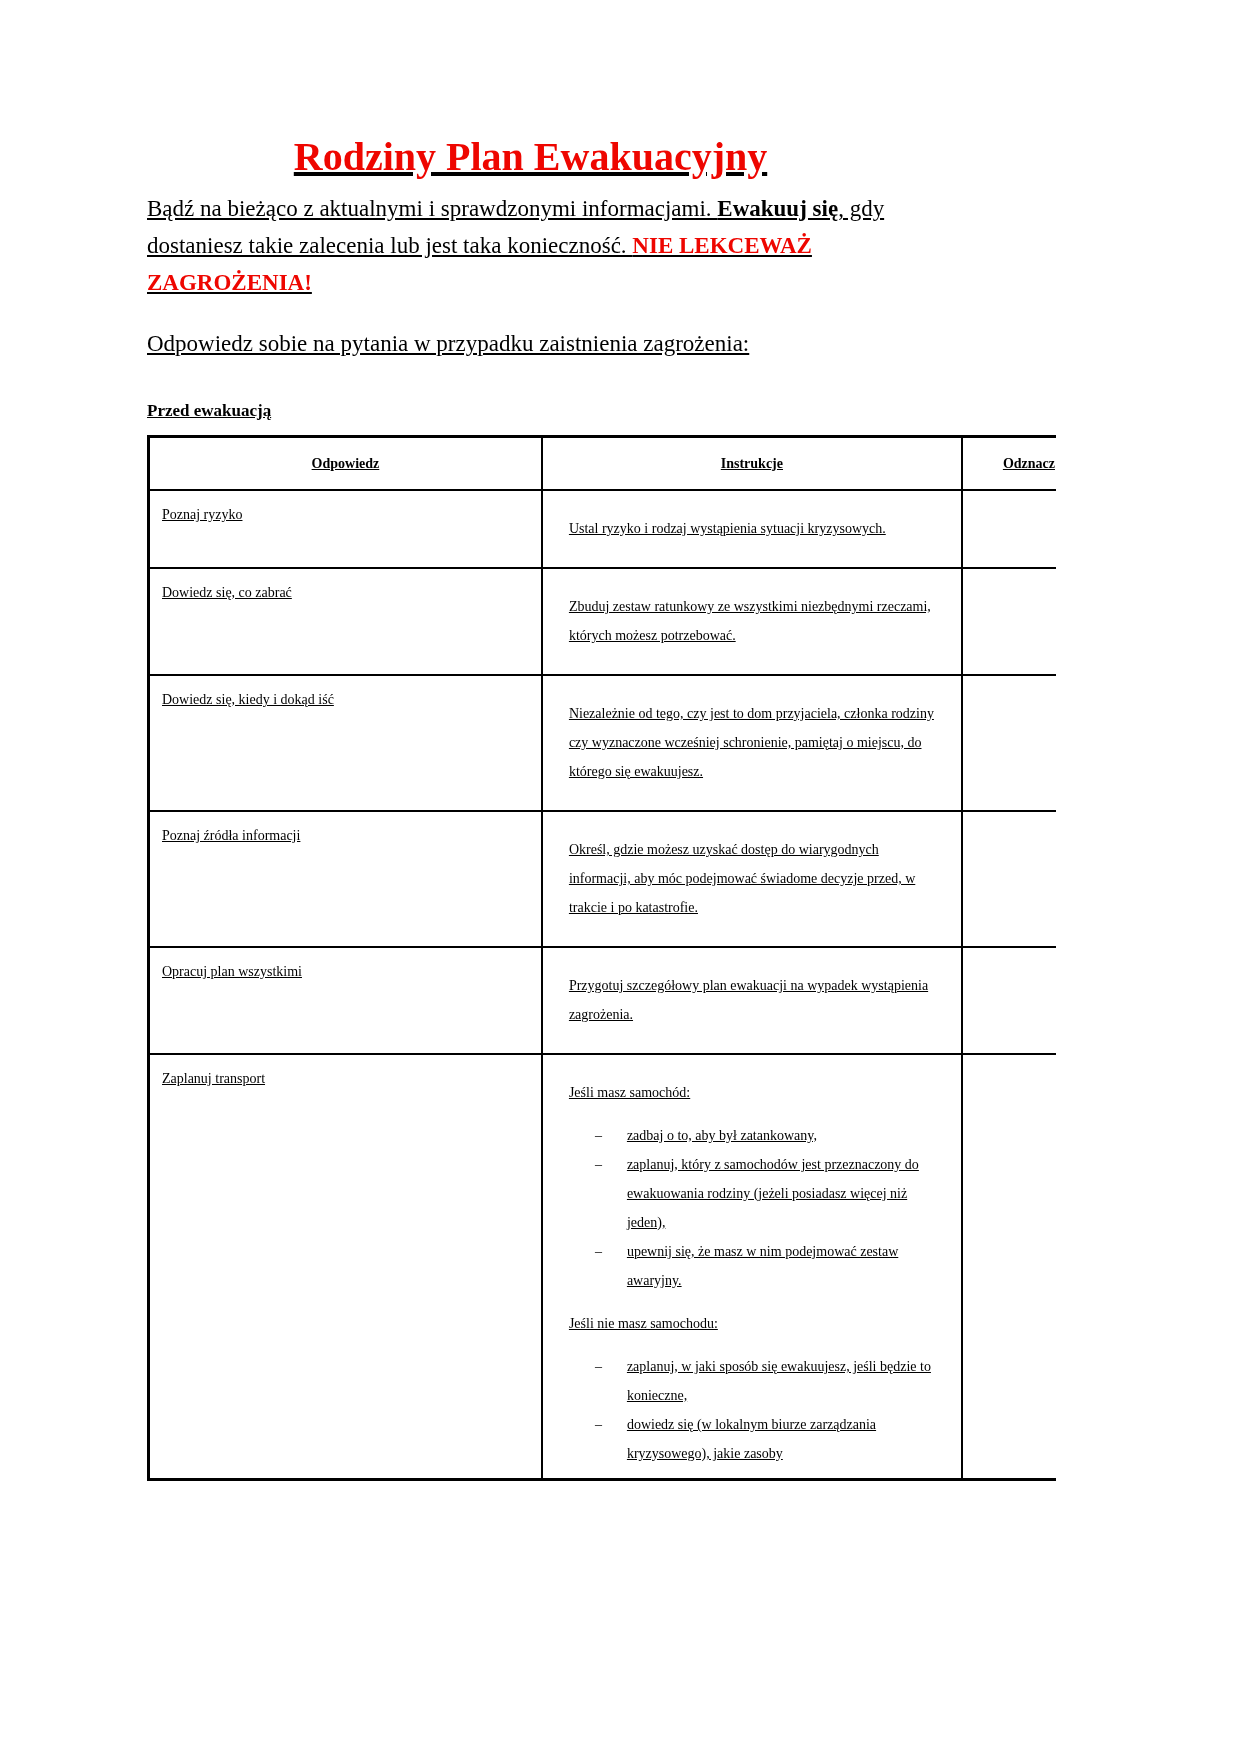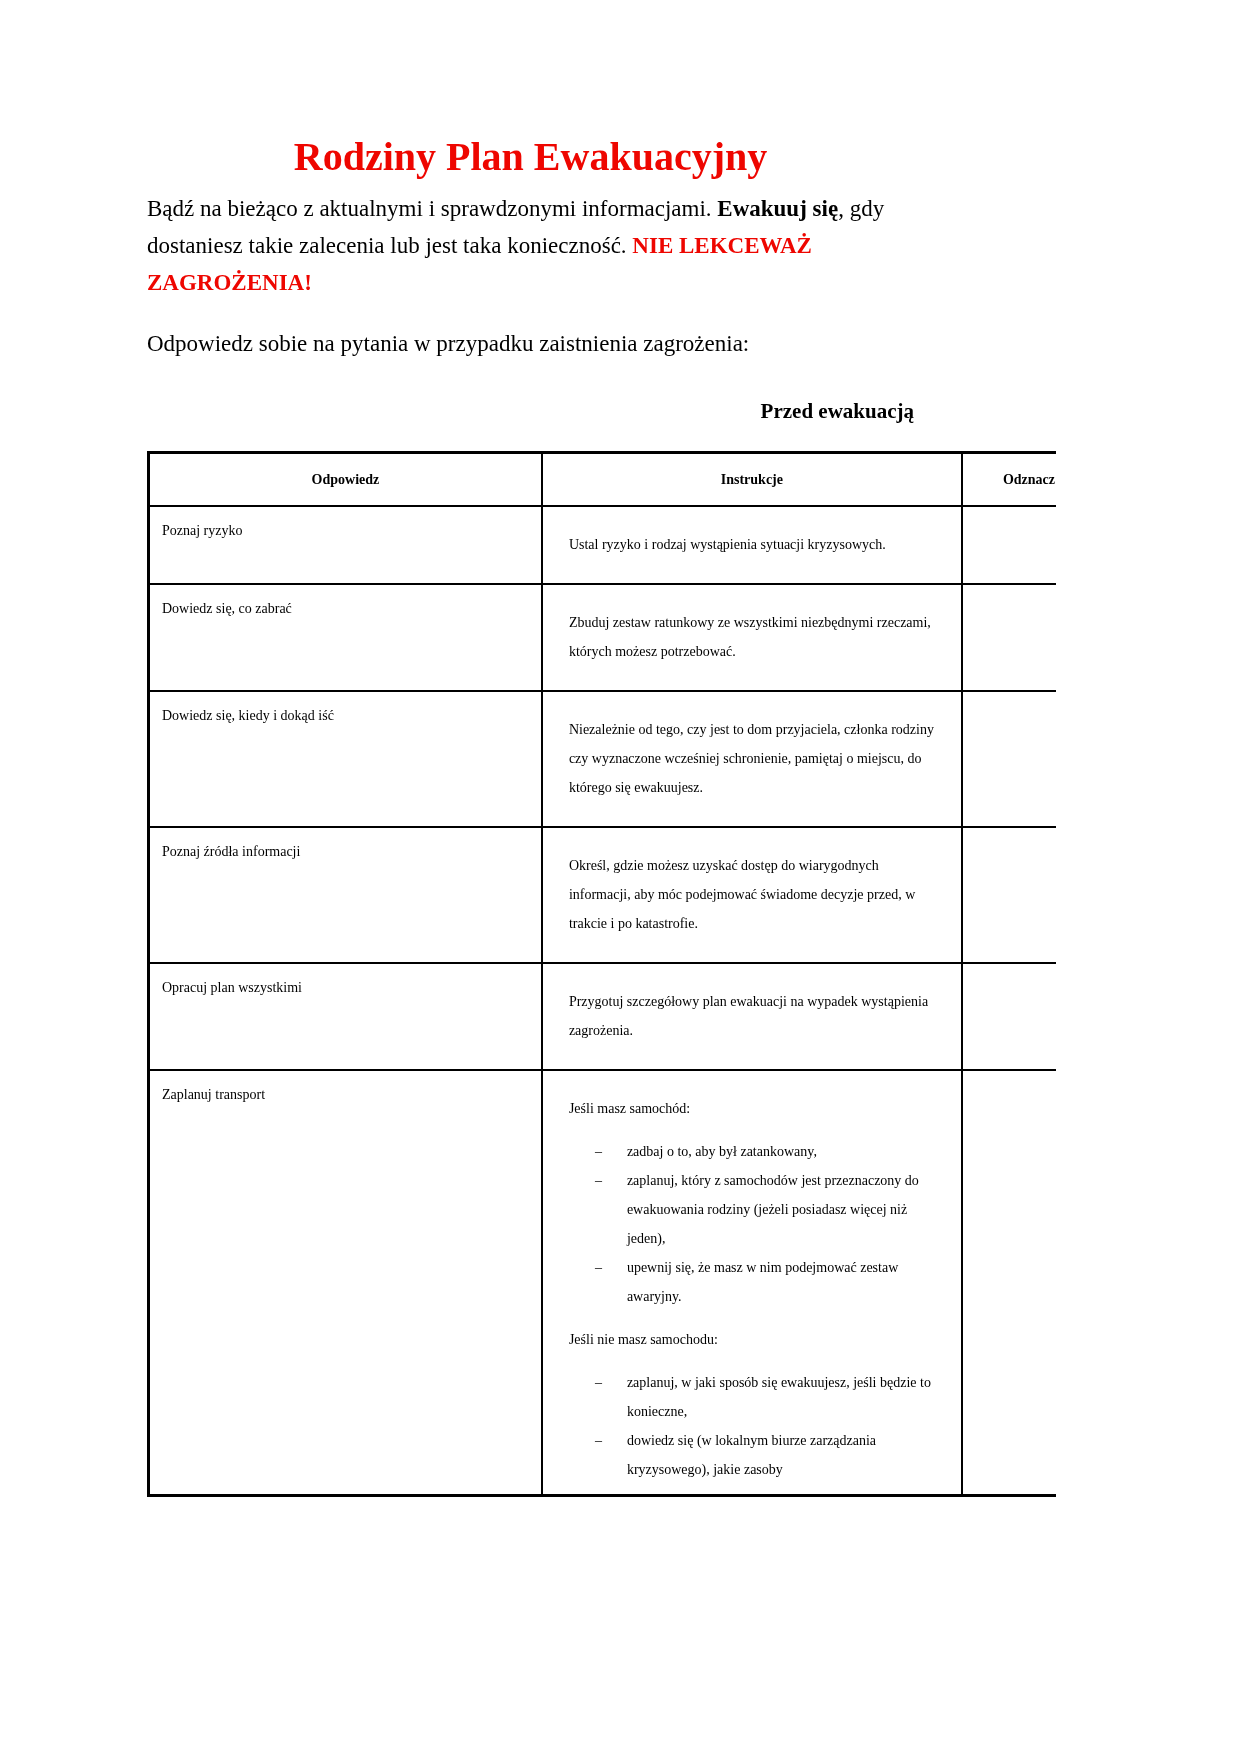--- a/index.html
+++ b/index.html
@@ -14,45 +14,46 @@
     height:1754px;
     background:#ffffff;
     color:var(--ink);
     font-family:"Liberation Serif","DejaVu Serif",serif;
   }
   .page{
     width:1056px;
     height:1754px;
     padding:134px 142px 8px 147px;
     overflow:hidden;
+    text-decoration:underline;
   }
   .doc-title{
     margin:0 0 10px 0;
     font-size:40px;
     line-height:46px;
     font-weight:bold;
     text-align:center;
     color:var(--accent-red);
   }
   .para{
     margin:0;
     font-size:23px;
     line-height:37px;
   }
   .questions-block{
     margin-top:24px;
   }
   .bold{font-weight:bold;}
   .warning{font-weight:bold;color:var(--accent-red);}
   .section-heading{
-    margin:34px 0 25px 0;
-    font-size:21px;
+    margin:34px 0 9px 0;
+    font-size:17px;
     line-height:30px;
     font-weight:bold;
-    text-align:right;
+    text-align:left;
   }
   table.checklist{
     width:951px;
     border-collapse:collapse;
     table-layout:fixed;
     border:3px solid var(--border);
     font-size:14px;
   }
   table.checklist col.c-answer{width:41.5%;}
   table.checklist col.c-instr{width:44.3%;}

